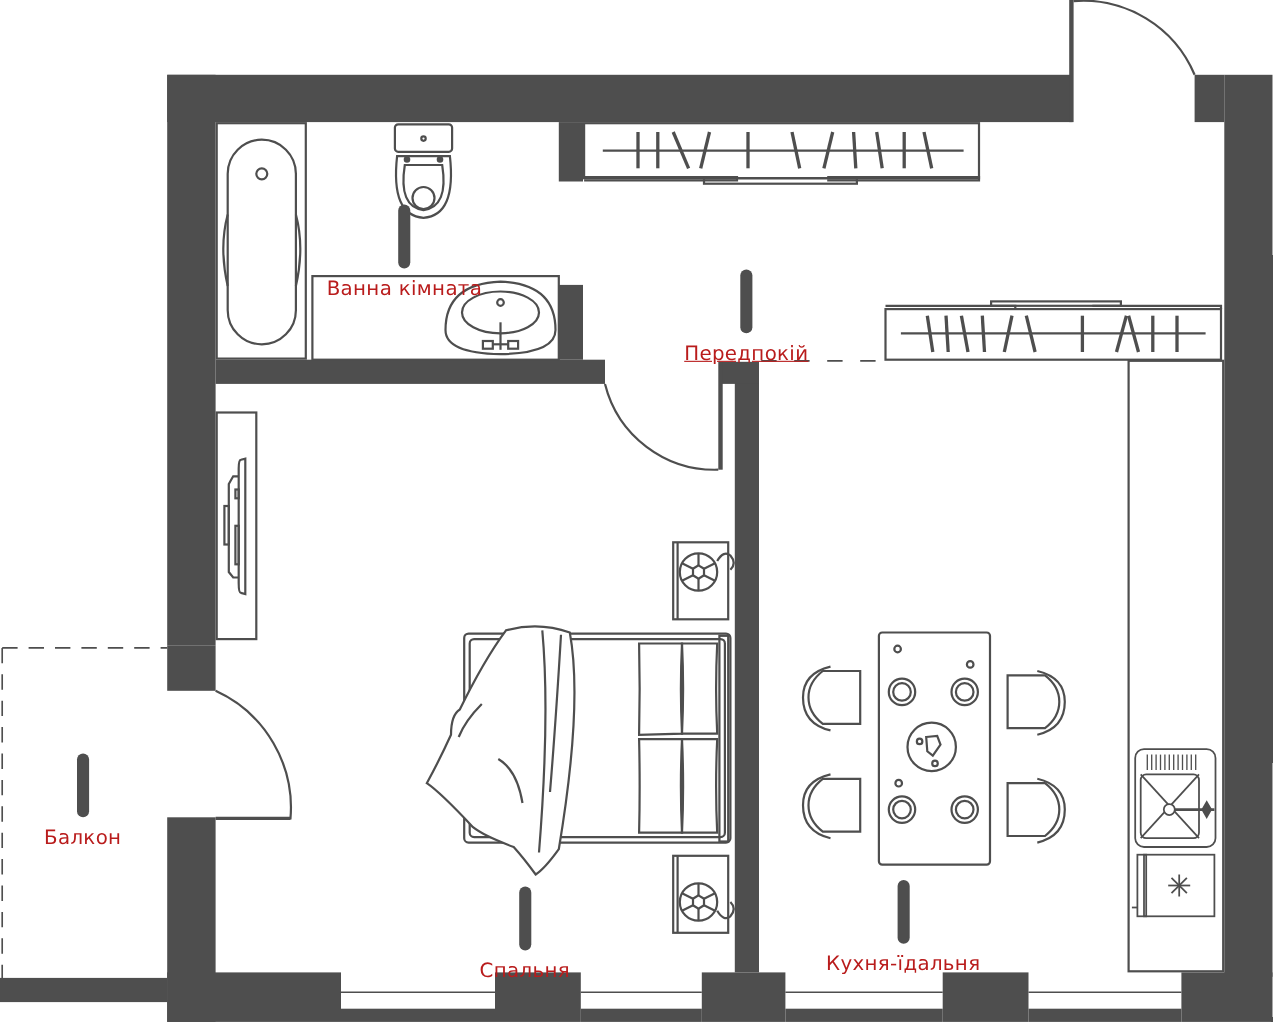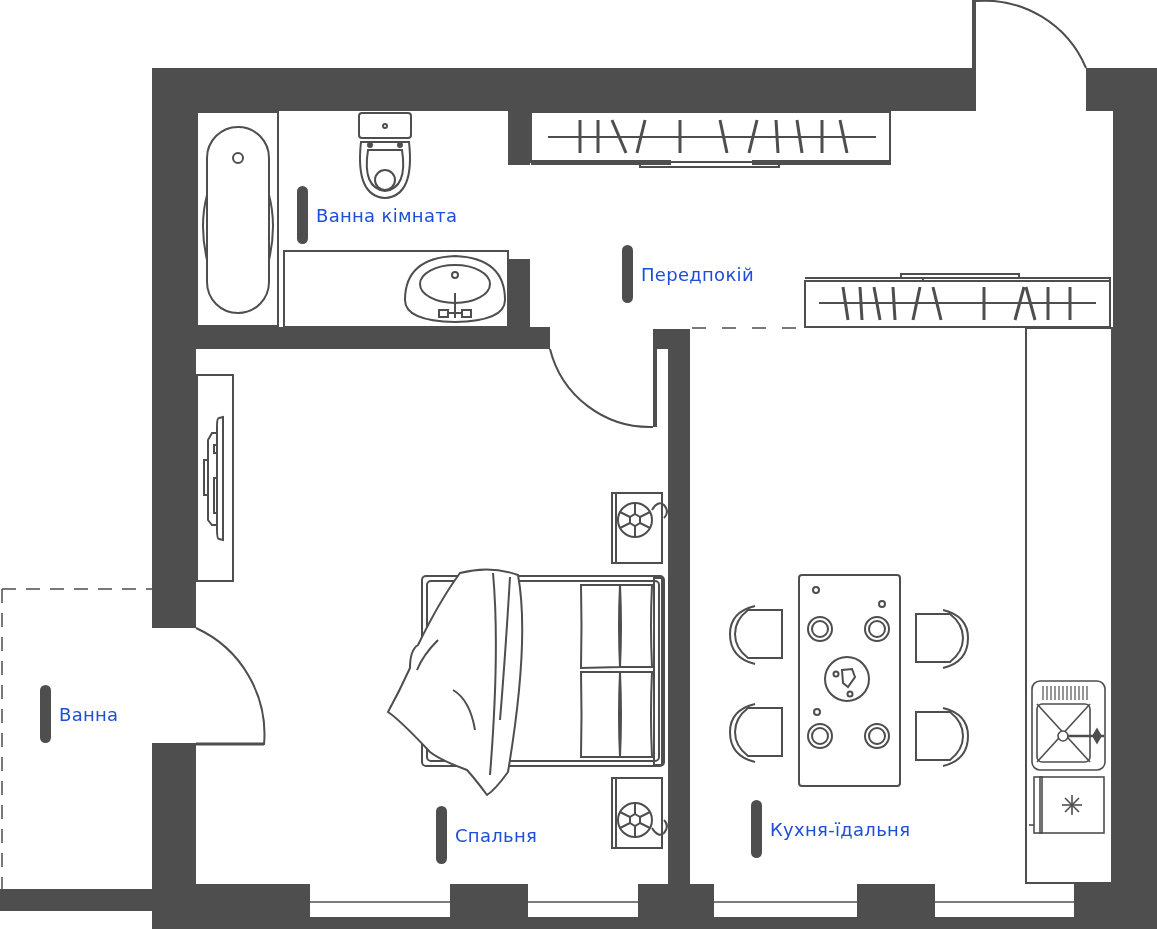--- a/index.html
+++ b/index.html
@@ -1,21 +1,22 @@
 <!DOCTYPE html>
 <html><head>
 <meta charset="utf-8">
 <style>
   html, body { margin: 0; padding: 0; background: #ffffff; }
   body { width: 1157px; height: 929px; overflow: hidden; position: relative; font-family: "DejaVu Sans", sans-serif; }
   #plan { position: absolute; left: 0; top: 0; }
   .room-label {
     position: absolute; display: flex; align-items: center; gap: 8px;
-    color: #1d4ed8; font-family: "DejaVu Sans", sans-serif; font-size: 18px; letter-spacing: 0.3px;
+    color: #b91c1c; font-family: "DejaVu Sans", sans-serif; font-size: 18px; letter-spacing: 0.3px;
     white-space: nowrap;
+    flex-direction: column;
   }
   .room-label .bar {
     width: 11px; height: 58px; border-radius: 6px; background: #4e4e4e; flex: none;
   }
 </style>
 </head>
 <body>
 
 <svg id="plan" width="1157" height="929" viewBox="0 0 1157 929" xmlns="http://www.w3.org/2000/svg">
   <g fill="#4e4e4e">
@@ -271,27 +272,27 @@
     <line x1="1062" y1="805" x2="1082" y2="805"></line>
     <line x1="1065" y1="798" x2="1079" y2="812"></line>
     <line x1="1079" y1="798" x2="1065" y2="812"></line>
   </g>
 </svg>
 
 <div class="room-label" style="left:297px; top:186px;">
   <span class="bar"></span>
   <span>Ванна кімната</span>
 </div>
-<div class="room-label" style="left:622px; top:245px;">
+<div class="room-label" style="left:622px; top:245px;text-decoration:underline;">
   <span class="bar"></span>
   <span>Передпокій</span>
 </div>
 <div class="room-label" style="left:40px; top:685px;">
   <span class="bar"></span>
-  <span>Ванна</span>
+  <span>Балкон</span>
 </div>
 <div class="room-label" style="left:436px; top:806px;justify-content:center;">
   <span class="bar"></span>
   <span>Спальня</span>
 </div>
 <div class="room-label" style="left:751px; top:800px;">
   <span class="bar"></span>
   <span>Кухня-їдальня</span>
 </div>
 

